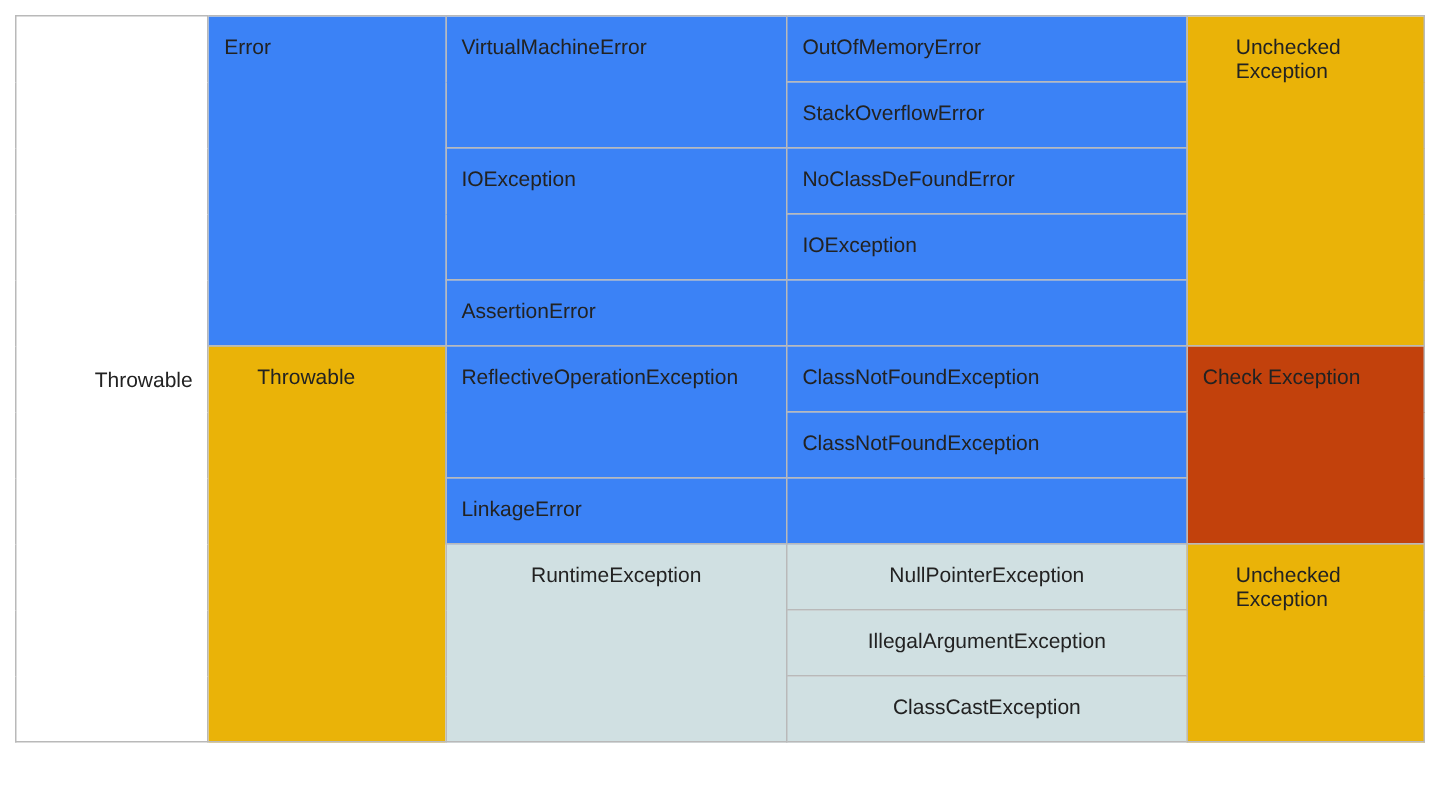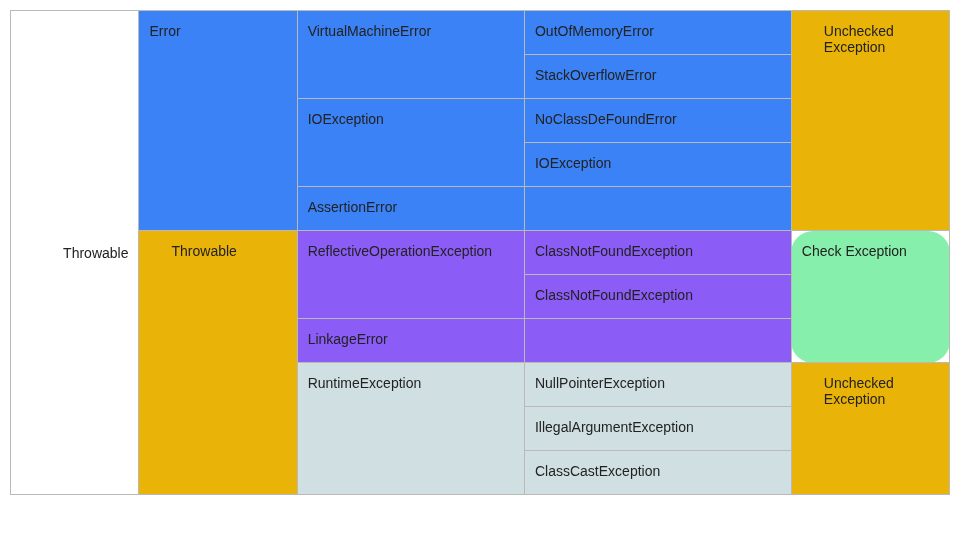--- a/index.html
+++ b/index.html
@@ -22,23 +22,23 @@
   }
   td {
     border: 1px solid #b9b9b9;
     padding: 12px 10px;
     vertical-align: top;
     height: 44px;
   }
   .c-white  { background: #ffffff; }
   .c-green  { background: #3b82f6; }
   .c-blue   { background: #eab308; padding-left: 32px; }
-  .c-bluegr { background: #d0e0e2; }
-  .c-yellow { background: #8b5cf6; }
-  .c-red    { background: #86efac; border-radius: 22px; }
+  .c-bluegr { background: #d0e0e2; text-align: center; }
+  .c-yellow { background: #3b82f6; }
+  .c-red    { background: #c2410c; }
   col.col-root    { width: 13%; }
   col.col-l1      { width: 16%; }
   col.col-l2      { width: 23%; }
   col.col-l3      { width: 27%; }
   col.col-note    { width: 16%; }
 </style>
 </head>
 <body>
 
 <div class="wrap">

